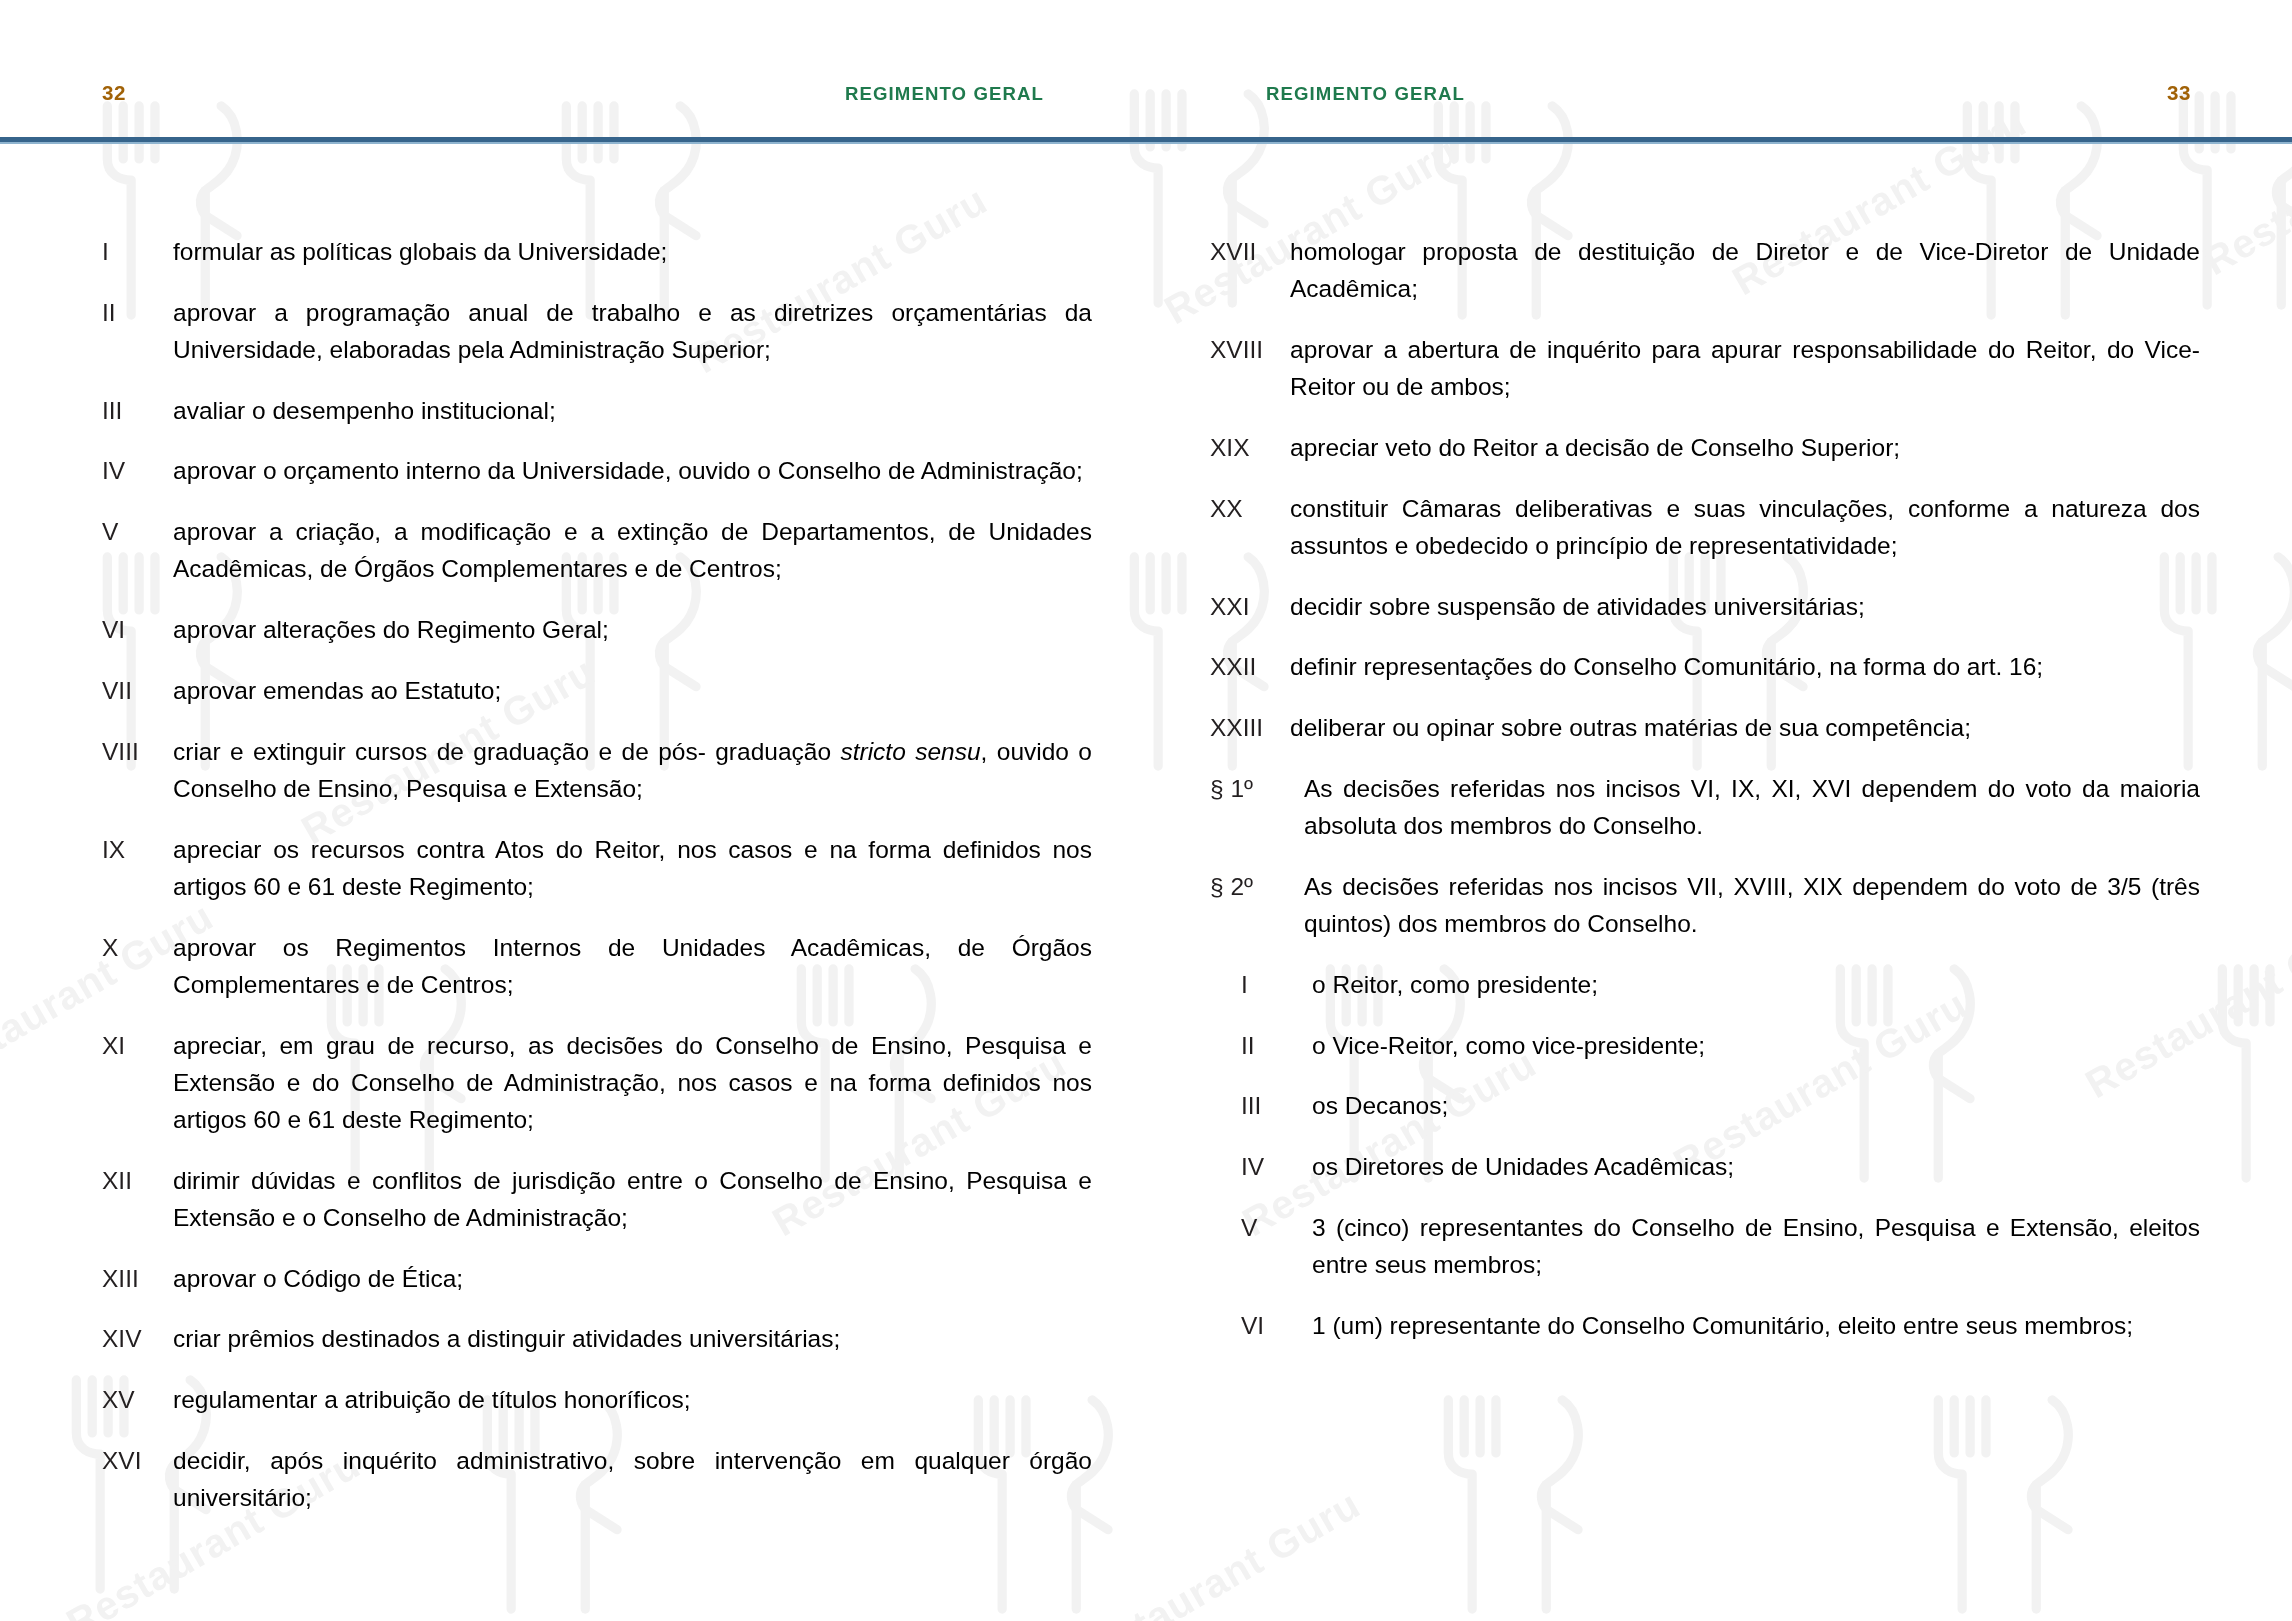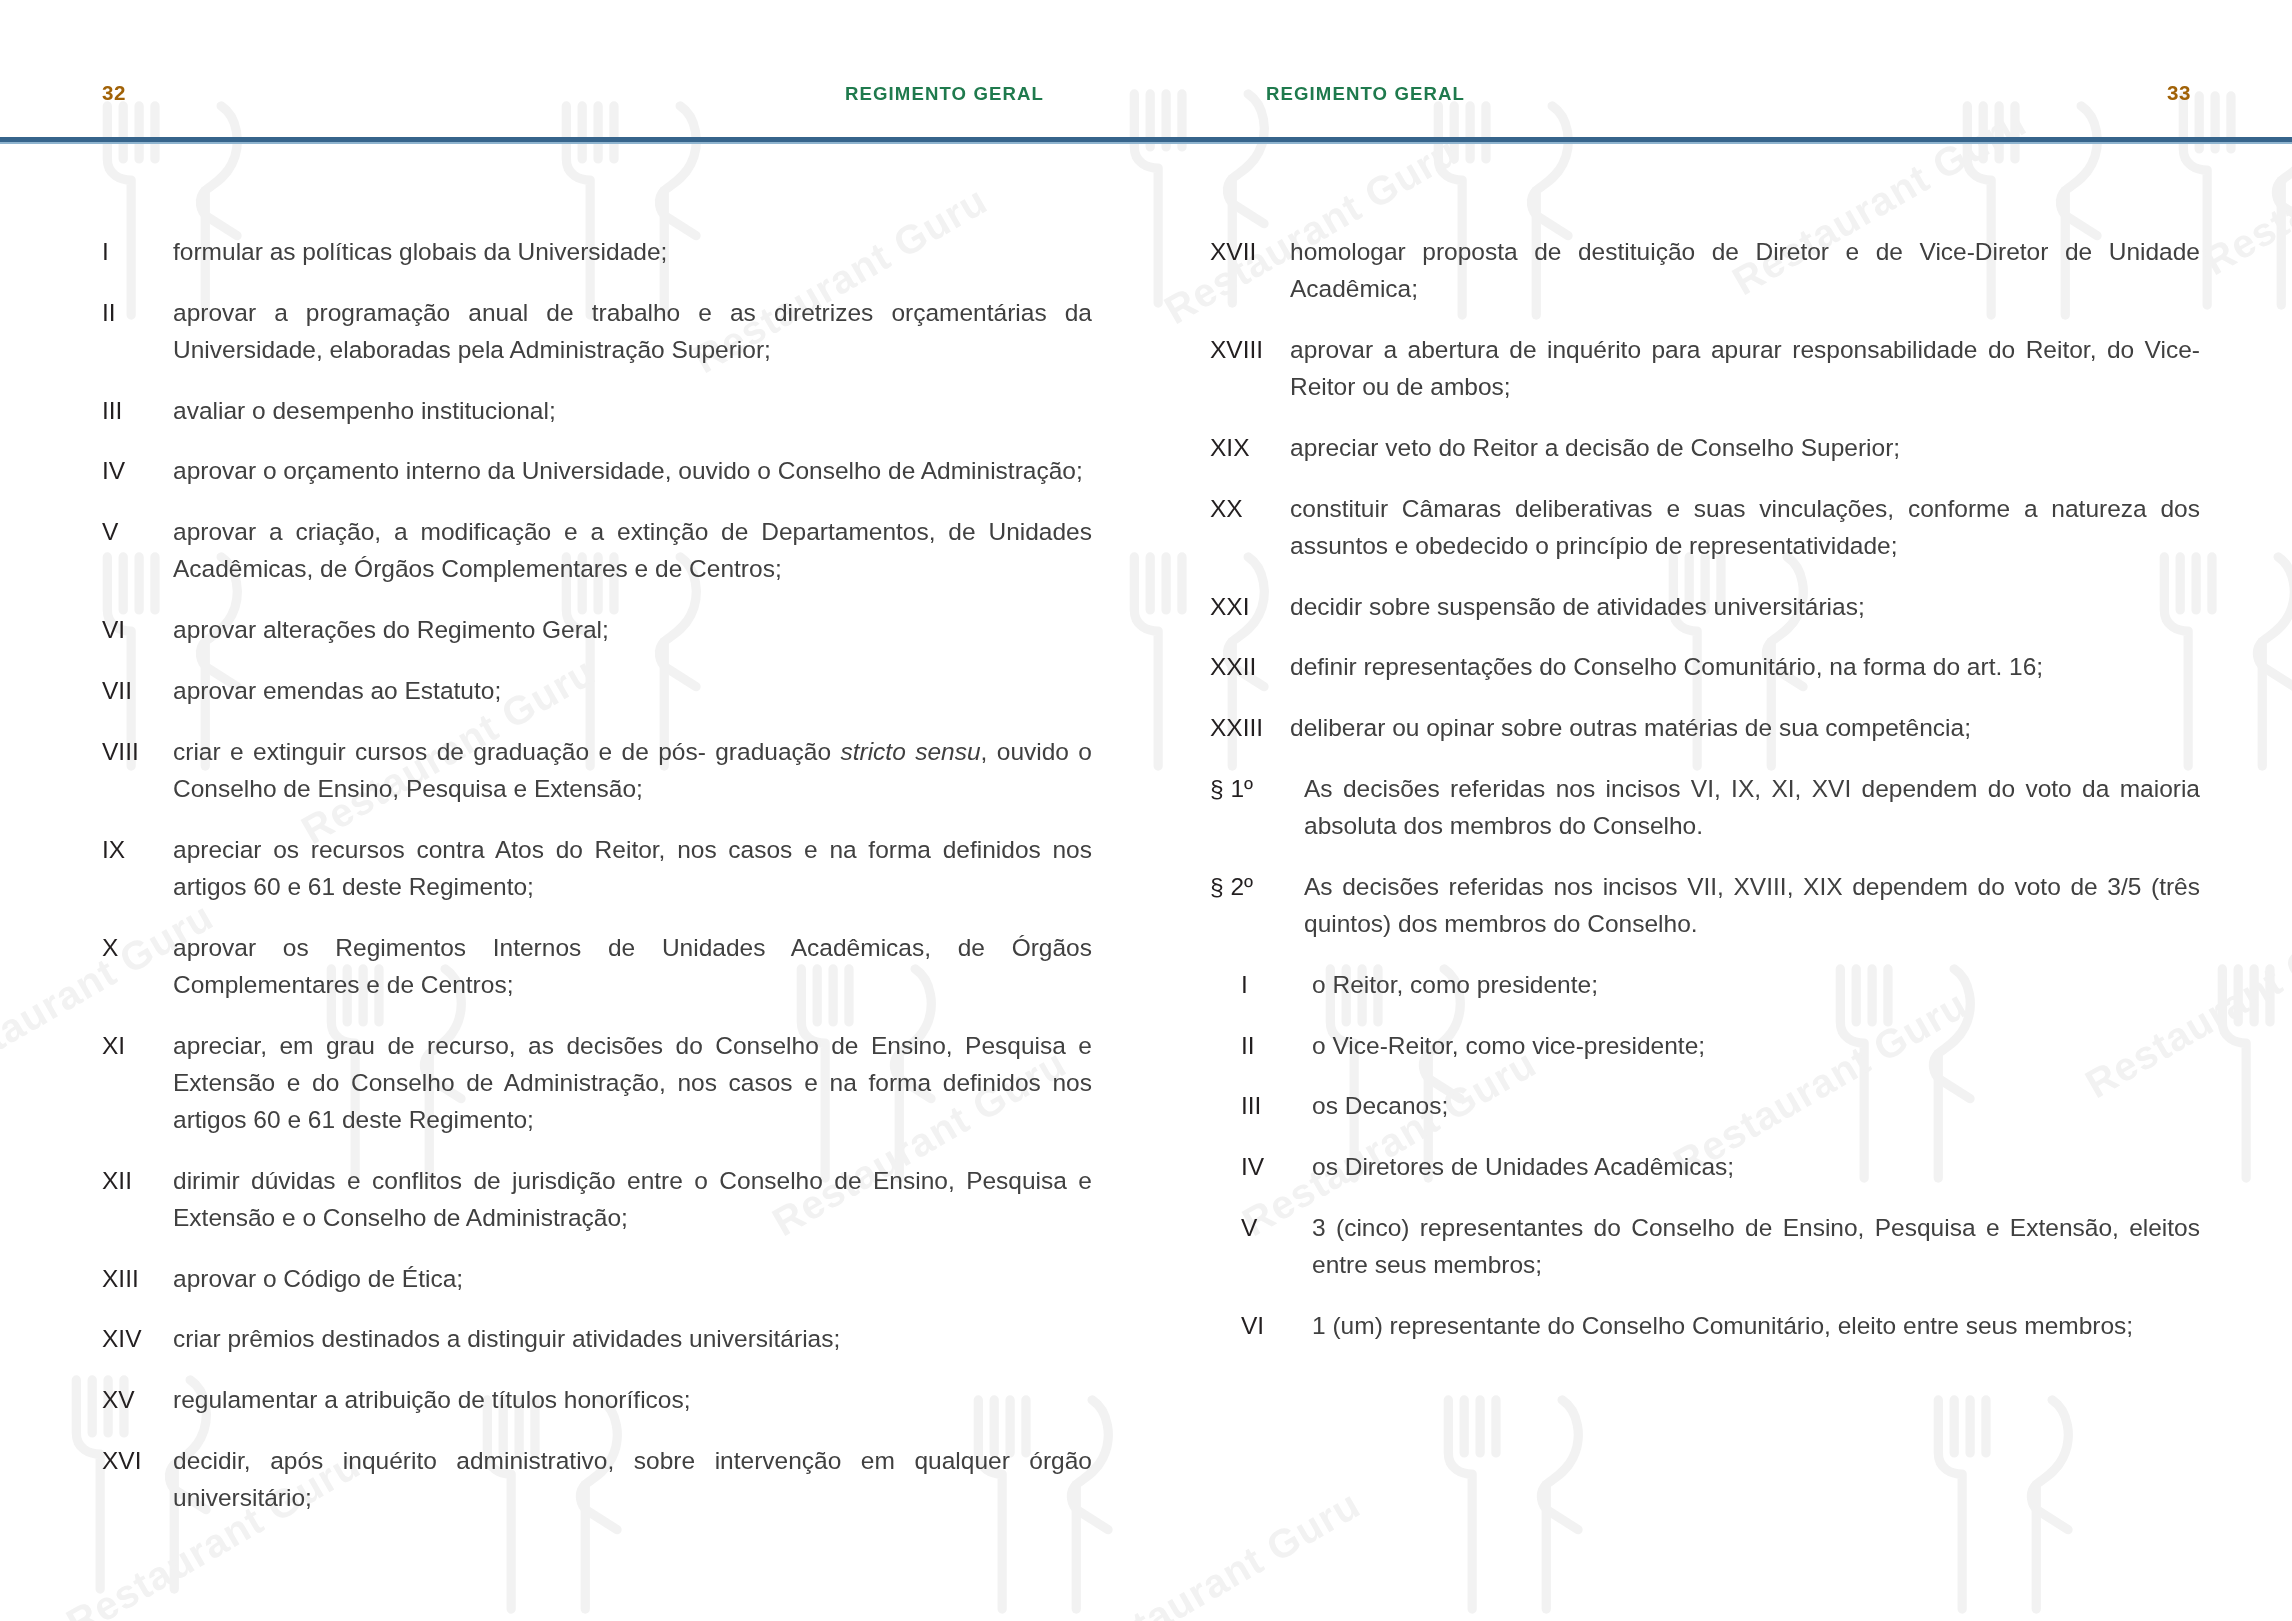--- a/index.html
+++ b/index.html
@@ -113,21 +113,21 @@
     font-size: 24.5px;
     line-height: 1.52;
     color: #231f20;
     white-space: nowrap;
   }
   .clause .body {
     flex: 1 1 auto;
     font-size: 24.5px;
     line-height: 1.52;
     text-align: justify;
-    color: #404040;
+    color: #000000;
     hyphens: none;
   }
   .clause .body i { font-style: italic; margin-top: 37px; }
 
   
   .lst-roman  .marker { width: 71px; }
   .lst-roman2 .marker { width: 80px; }
   .lst-para   .marker { width: 94px; }
   .lst-art    .marker { width: 94px; }
   .lst-sub    .marker { width: 71px; margin-left: 31px; }

